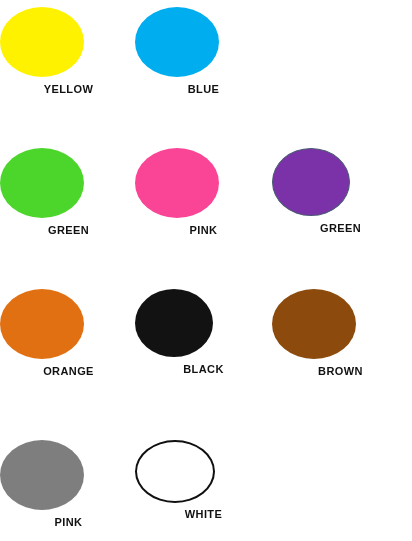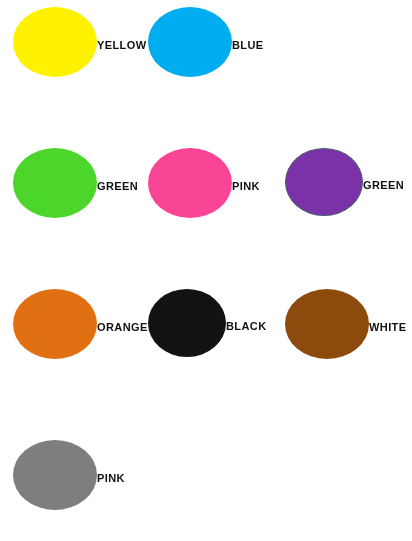--- a/index.html
+++ b/index.html
@@ -22,23 +22,21 @@
     left: 0;
     top: 0;
     width: 412px;
     height: 541px;
   }
 
   .swatch-cell {
     position: absolute;
     width: 137px;
     display: flex;
-    flex-direction: row;
-    align-items: center;
-    margin-left: 13px;
+    flex-direction: column;
   }
 
   .swatch-shape {
     border-radius: 50%;
     box-sizing: border-box;
     display: block;
   }
 
   .swatch-label {
     font-family: "Liberation Sans", sans-serif;
@@ -106,22 +104,26 @@
     <div class="swatch-label label-gap">ORANGE</div>
   </div>
 
   <div class="swatch-cell col-1 row-2">
     <div class="swatch-shape shape-small" style="background: rgb(18, 18, 18);"></div>
     <div class="swatch-label label-gap">BLACK</div>
   </div>
 
   <div class="swatch-cell col-2 row-2">
     <div class="swatch-shape shape-std" style="background: rgb(140, 74, 12);"></div>
-    <div class="swatch-label label-gap">WHITE</div>
+    <div class="swatch-label label-gap">BROWN</div>
   </div>
 
   <div class="swatch-cell col-0 row-3">
     <div class="swatch-shape shape-std" style="background: rgb(126, 126, 126);"></div>
     <div class="swatch-label label-gap">PINK</div>
   </div>
 
+  <div class="swatch-cell col-1 row-3">
+    <div class="swatch-shape shape-outline" style="background: rgb(255, 255, 255); border-color: rgb(16, 16, 16);"></div>
+    <div class="swatch-label label-gap-tight">WHITE</div>
+  </div>
 
 </div>
 
 </body></html>

